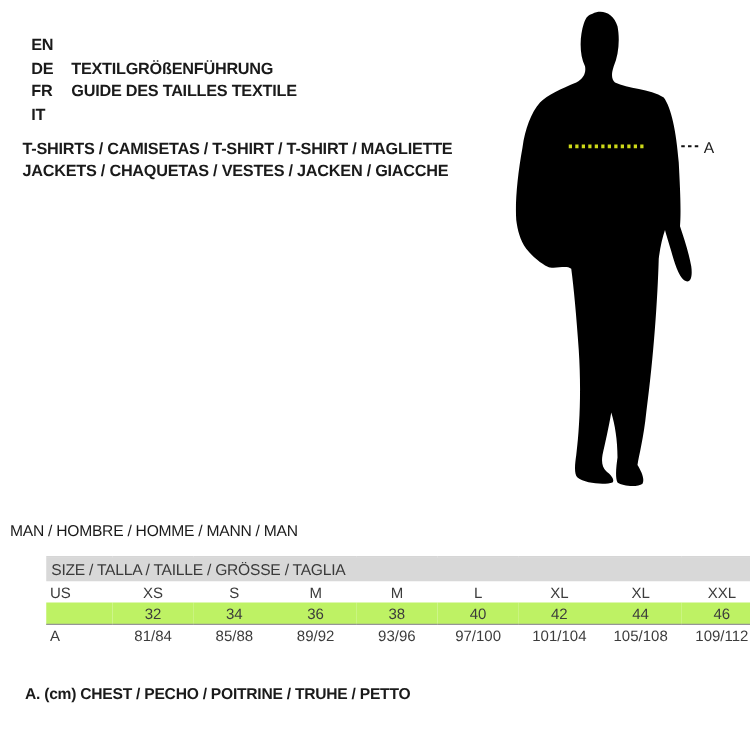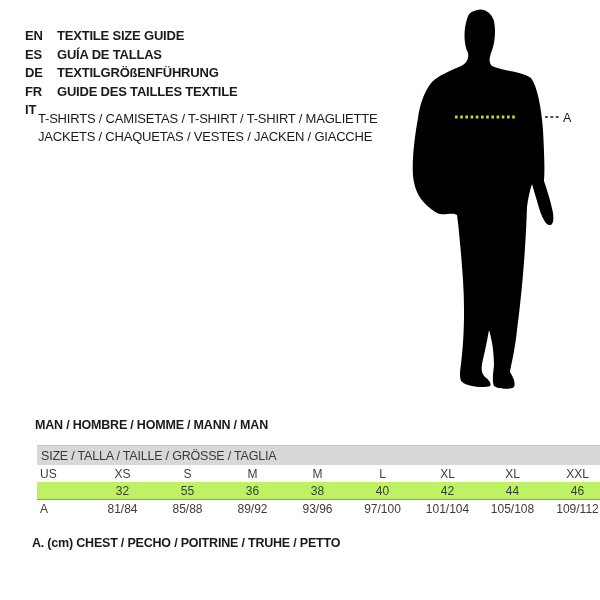--- a/index.html
+++ b/index.html
@@ -6,55 +6,50 @@
   .canvas{
     position:relative;width:600px;height:600px;background:#ffffff;
     font-family:"Liberation Sans","DejaVu Sans",sans-serif;
     color:#1a1a1a;overflow:hidden;
   }
   
   .lang-list{position:absolute;left:25px;top:27px;font-size:13px;font-weight:700;letter-spacing:-0.2px;}
   .lang-row{display:flex;line-height:18.5px;}
   .lang-code{width:32px;flex:0 0 32px;}
   
-  .cats{position:absolute;left:38px;top:110px;font-size:13px;font-weight:400;letter-spacing:-0.2px;line-height:18px;}
+  .cats{position:absolute;left:18px;top:110px;font-size:13px;font-weight:700;letter-spacing:-0.2px;line-height:18px;}
   
   .figure-wrap{position:absolute;left:390px;top:0;width:210px;height:410px;}
   .figure-wrap svg{display:block;}
   .measure-label{font-family:"Liberation Sans","DejaVu Sans",sans-serif;font-size:12.5px;fill:#1a1a1a;}
   
-  .man-title{position:absolute;left:35px;top:418px;font-size:12.5px;font-weight:700;letter-spacing:-0.2px;}
+  .man-title{position:absolute;left:8px;top:418px;font-size:12.5px;font-weight:400;letter-spacing:-0.2px;}
   
   .table-wrap{position:absolute;left:18px;top:445px;width:573px;}
   table.size-table{border-collapse:collapse;width:100%;table-layout:fixed;font-size:12px;color:#3c3c3c;margin-left:19px;}
   table.size-table th{
     background:#d8d8d8;border-top:1px solid #c9c9c9;height:19px;
     font-size:12.5px;font-weight:400;color:#3a3a3a;text-align:left;padding:0 0 0 4px;letter-spacing:-0.2px;
   }
   table.size-table td{height:17px;padding:0;text-align:center;font-weight:400;}
   table.size-table td.lbl{text-align:left;padding-left:3px;}
   tr.row-shaded td{background:#bef264;}
   tr.row-a td{border-top:1px solid #969696;}
   col.c-label{width:53px;}
   
-  .footnote{position:absolute;left:20px;top:536px;font-size:12.5px;font-weight:700;letter-spacing:-0.2px;margin-left:12px;}
+  .footnote{position:absolute;left:20px;top:548px;font-size:12.5px;font-weight:700;letter-spacing:-0.2px;}
 </style>
 </head>
 <body>
 
 <div class="canvas">
 
   <div class="lang-list">
     <div class="lang-row">
       <span class="lang-code">EN</span>
-      <span class="lang-label">TEXTILE SIZE GUIDE</span>
-    </div>
-    <div class="lang-row">
-      <span class="lang-code">ES</span>
-      <span class="lang-label">GUÍA DE TALLAS</span>
     </div>
     <div class="lang-row">
       <span class="lang-code">DE</span>
       <span class="lang-label">TEXTILGRÖßENFÜHRUNG</span>
     </div>
     <div class="lang-row">
       <span class="lang-code">FR</span>
       <span class="lang-label">GUIDE DES TAILLES TEXTILE</span>
     </div>
     <div class="lang-row">
@@ -139,21 +134,21 @@
           <td>M</td>
           <td>M</td>
           <td>L</td>
           <td>XL</td>
           <td>XL</td>
           <td>XXL</td>
         </tr>
         <tr class="row-shaded">
           <td class="lbl"></td>
           <td>32</td>
-          <td>55</td>
+          <td>34</td>
           <td>36</td>
           <td>38</td>
           <td>40</td>
           <td>42</td>
           <td>44</td>
           <td>46</td>
         </tr>
         <tr class="row-a">
           <td class="lbl">A</td>
           <td>81/84</td>

